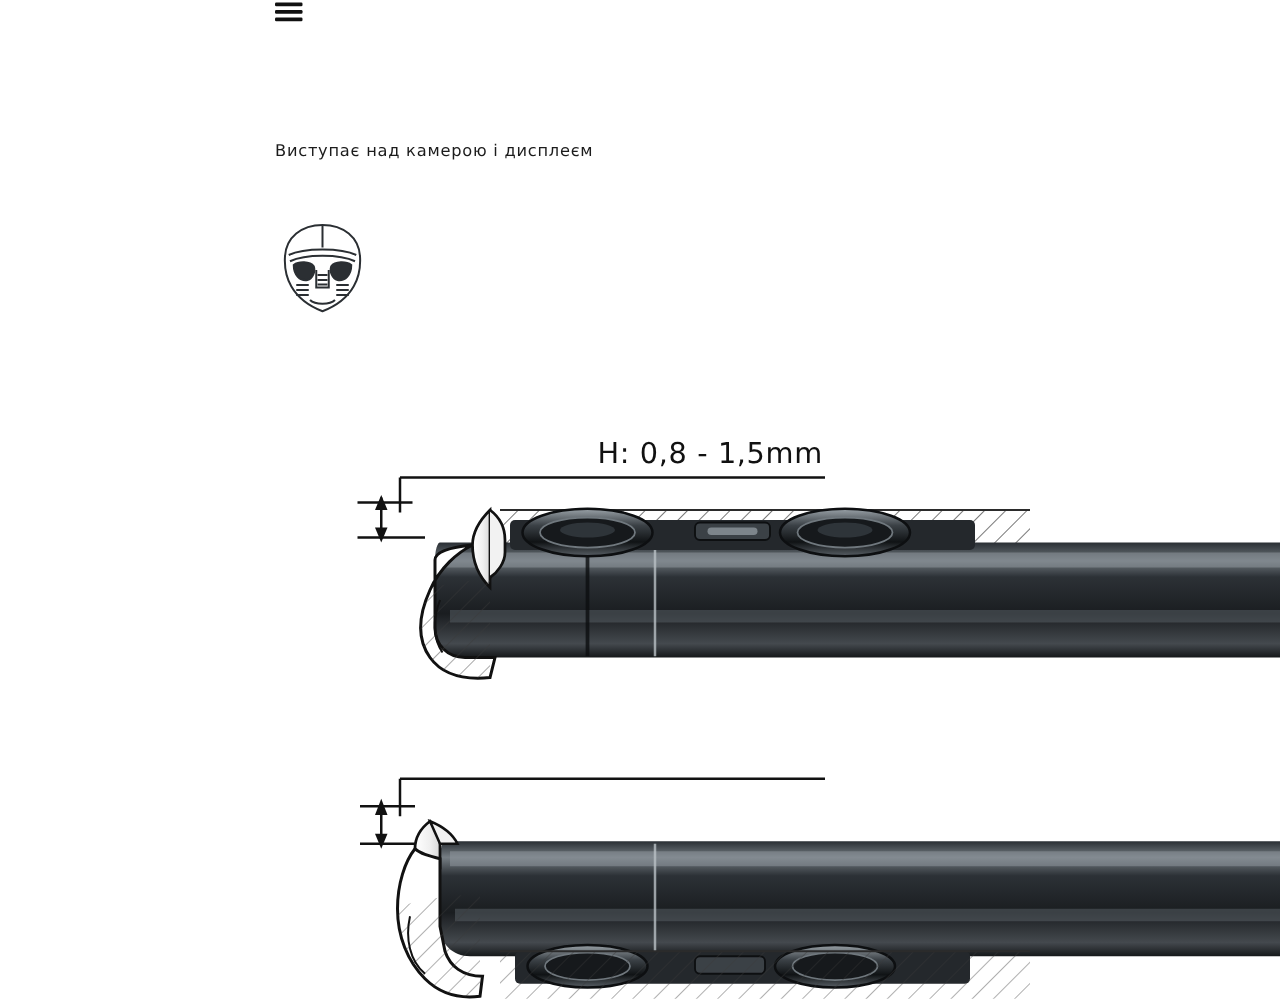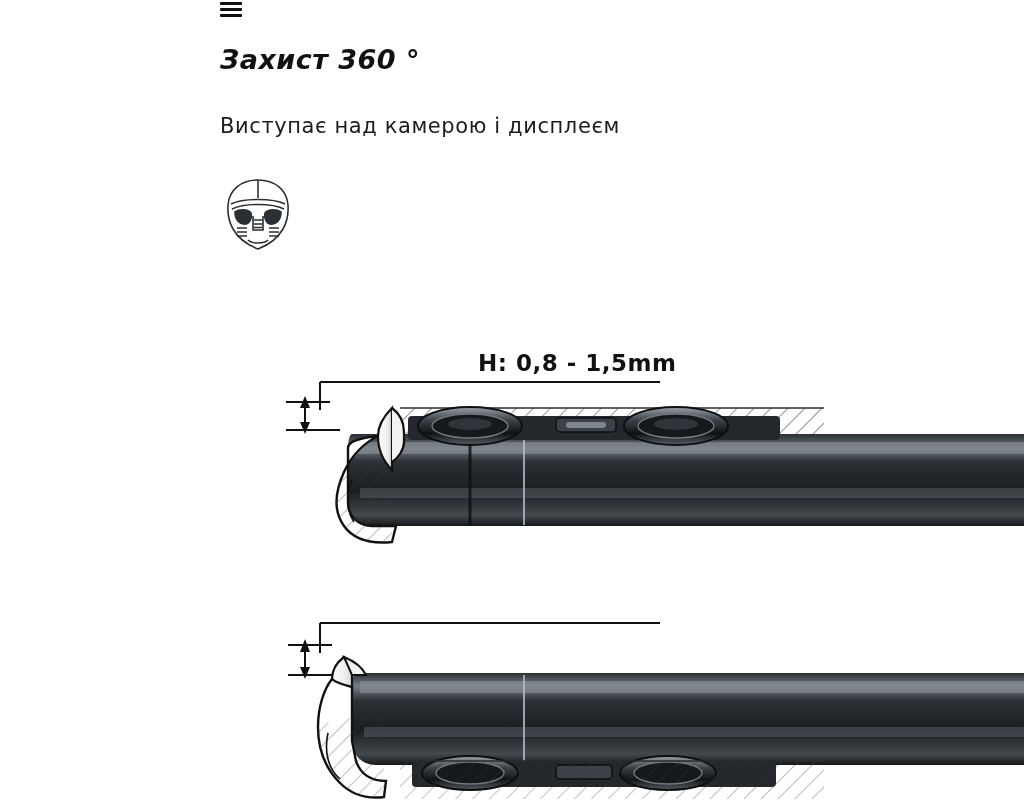--- a/index.html
+++ b/index.html
@@ -50,40 +50,39 @@
     font-size: 27px;
     letter-spacing: 0.5px;
     color: #111;
     white-space: nowrap;
   }
 
   .subtitle {
     position: absolute;
     left: 220px;
     top: 114px;
-    font-size: 21px;
+    font-size: 13px;
     letter-spacing: 0.6px;
     color: #1c1c1c;
     white-space: nowrap;
   }
 
   .brand-logo {
     position: absolute;
     left: 219px;
     top: 178px;
     width: 78px;
     height: 74px;
   }
 
   
   .figure {
     position: absolute;
     left: 0;
     width: 1024px;
-    font-weight: bold;
   }
   .fig1 { top: 330px; height: 235px; }
   .fig2 { top: 575px; height: 225px; }
 
   .dim-label {
     position: absolute;
     font-family: "DejaVu Sans", sans-serif;
     font-size: 23px;
     letter-spacing: 0.5px;
     color: #111;
@@ -98,21 +97,20 @@
 <body>
 
 <div class="page">
 
   <div class="menu-icon">
     <span></span>
     <span></span>
     <span></span>
   </div>
 
-  <div class="title">Захист 360 °</div>
 
   <div class="subtitle">Виступає над камерою і дисплеєм</div>
 
   <div class="brand-logo">
     <svg viewBox="0 0 78 74" width="78" height="74">
       <g fill="none" stroke="#2b2f33" stroke-width="1.6">
 
         <path d="M39 2 C22 2 10 12 9 27 C8.4 36 10 44 14 51 C18 58 26 66 39 71 C52 66 60 58 64 51 C68 44 69.6 36 69 27 C68 12 56 2 39 2 Z"></path>
 
         <path d="M12 26 C24 20 54 20 66 26"></path>

